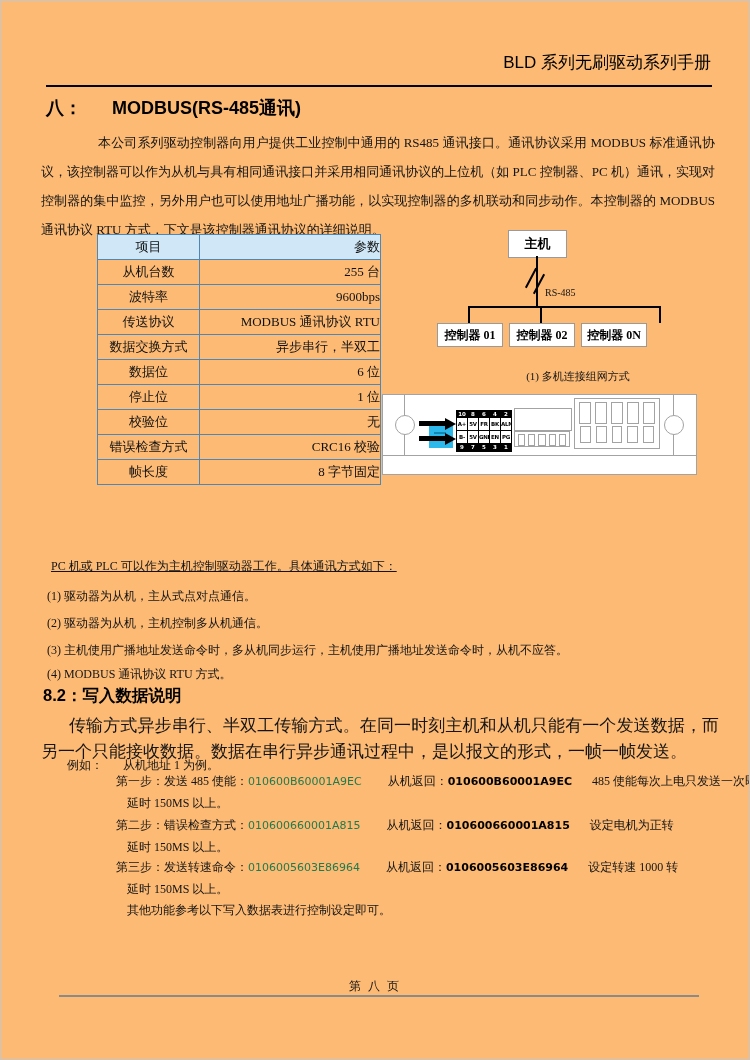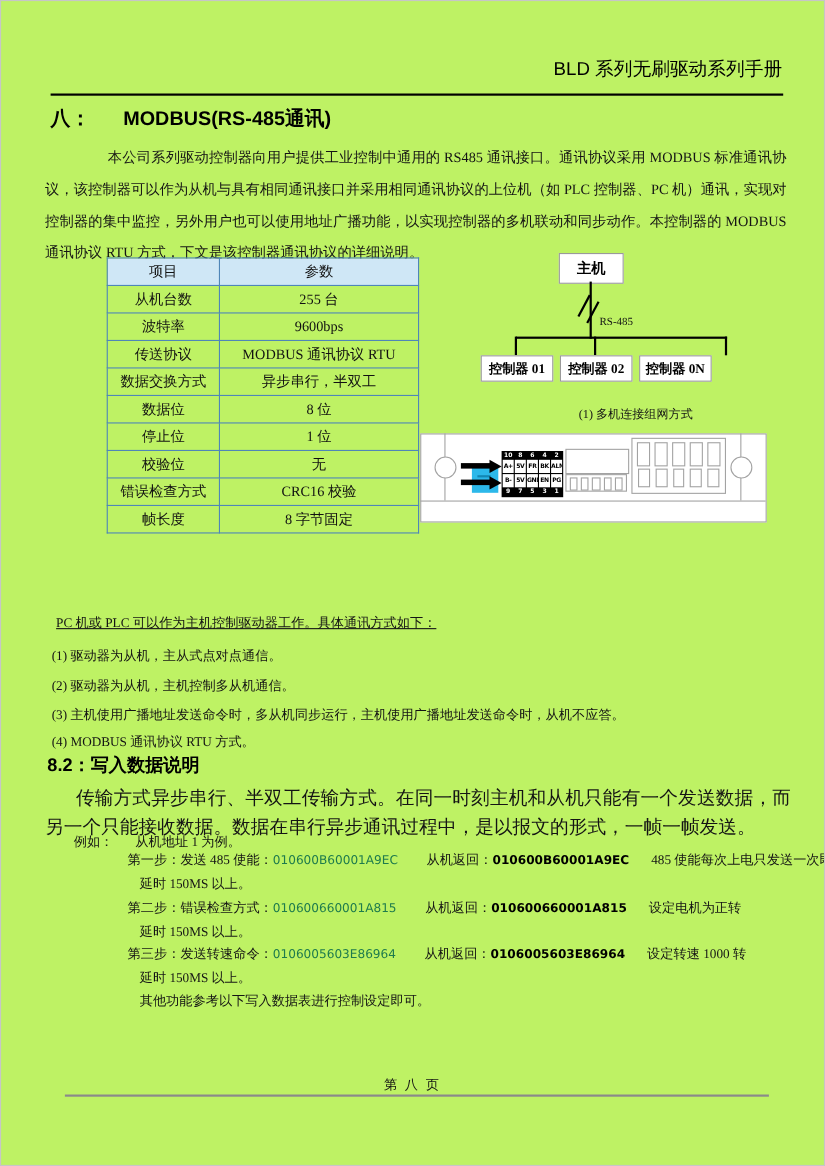--- a/index.html
+++ b/index.html
@@ -1,35 +1,35 @@
 <!DOCTYPE html>
 <html><head>
 <meta charset="utf-8">
 <style>
   html,body{margin:0;padding:0;background:#fff;}
-  .page{position:relative;width:750px;height:1060px;background:#bef264;overflow:hidden;
+  .page{position:relative;width:750px;height:1060px;background:#fdba74;overflow:hidden;
         box-sizing:border-box;border:1px solid #c6c6c6;
         font-family:"Liberation Serif","DejaVu Serif",serif;color:#141414;}
   
   .hdr-title{position:absolute;top:50px;right:38px;font-family:"Liberation Sans","DejaVu Sans",sans-serif;
              font-size:17px;color:#000;}
   .hdr-rule{position:absolute;left:45px;top:84px;width:666px;border-top:2px solid #000;}
   .h1{position:absolute;left:45px;top:95px;font-family:"Liberation Sans","DejaVu Sans",sans-serif;
       font-weight:700;font-size:18px;color:#000;}
   .h1 .gap{margin-left:30px;}
   
   .intro{position:absolute;left:40px;top:127px;width:674px;margin:0;font-size:13px;line-height:29px;
          text-align:justify;text-indent:57px;}
   
   .ptable{position:absolute;left:96px;top:233px;border-collapse:collapse;text-align:center;
           font-size:13px;color:#111;}
   .ptable th,.ptable td{border:1px solid #4f86b8;padding:0;height:24px;line-height:24px;font-weight:400;}
   .ptable th{background:#cfe7f6;}
   .ptable .c1{width:101px;}
-  .ptable .c2{width:180px;}
+  .ptable .c2{width:180px;text-align:right;}
   
   .ndiag{position:absolute;left:420px;top:225px;width:312px;height:160px;}
   .nbox{position:absolute;border:1px solid #9a9a9a;background:#fff;text-align:center;
         font-weight:700;font-size:13px;color:#000;}
   .master{left:87px;top:4px;width:57px;height:26px;line-height:26px;}
   .ctrl{top:97px;width:64px;height:22px;line-height:22px;font-size:12px;}
   .vwire{position:absolute;background:#000;width:2px;}
   .hwire{position:absolute;background:#000;height:2px;}
   .slash{position:absolute;width:22px;border-top:2px solid #000;transform:rotate(-62deg);}
   .bus-label{position:absolute;left:124px;top:61px;font-size:10px;font-family:"Liberation Serif",serif;}
@@ -113,21 +113,21 @@
     <tr>
           <td class="c1">传送协议</td>
           <td class="c2">MODBUS 通讯协议 RTU</td>
         </tr>
     <tr>
           <td class="c1">数据交换方式</td>
           <td class="c2">异步串行，半双工</td>
         </tr>
     <tr>
           <td class="c1">数据位</td>
-          <td class="c2">8 位</td>
+          <td class="c2">6 位</td>
         </tr>
     <tr>
           <td class="c1">停止位</td>
           <td class="c2">1 位</td>
         </tr>
     <tr>
           <td class="c1">校验位</td>
           <td class="c2">无</td>
         </tr>
     <tr>

